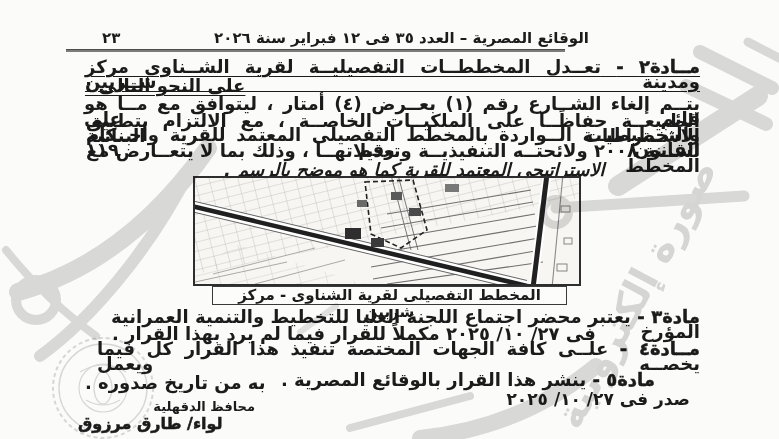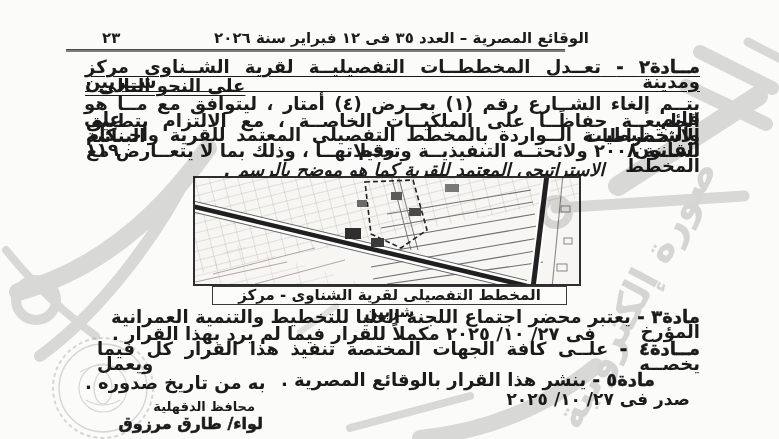--- a/index.html
+++ b/index.html
@@ -57,21 +57,21 @@
   }
 
   .a3l1{top:309px;right:79px;left:111px;}
   .a3l2{top:326px;left:112px;}
   .a4l1{top:341px;right:79px;left:97px;}
   .a4l2{top:357px;left:85px;margin-top:18px;}
   .a5l1{top:372px;right:124px;}
   .issued{top:389px;right:89px;font-size:17px;}
 
   .sig-title{top:399px;left:85px;width:170px;text-align:right;font-size:13px;}
-  .sig-name{top:414px;left:78px;width:185px;text-align:right;font-size:16px;-webkit-text-stroke:.5px currentColor;}
+  .sig-name{top:414px;left:78px;width:185px;text-align:left;font-size:16px;-webkit-text-stroke:.5px currentColor;}
 </style>
 </head>
 <body>
 
 <div class="page">
 
   <svg class="seal" width="150" height="111" viewBox="0 0 150 111">
     <g fill="none" stroke="#b3b3b3">
       <circle cx="75" cy="60" r="50" stroke-width="2" stroke-dasharray="4 3"></circle>
       <circle cx="75" cy="60" r="44" stroke-width="1.4"></circle>

